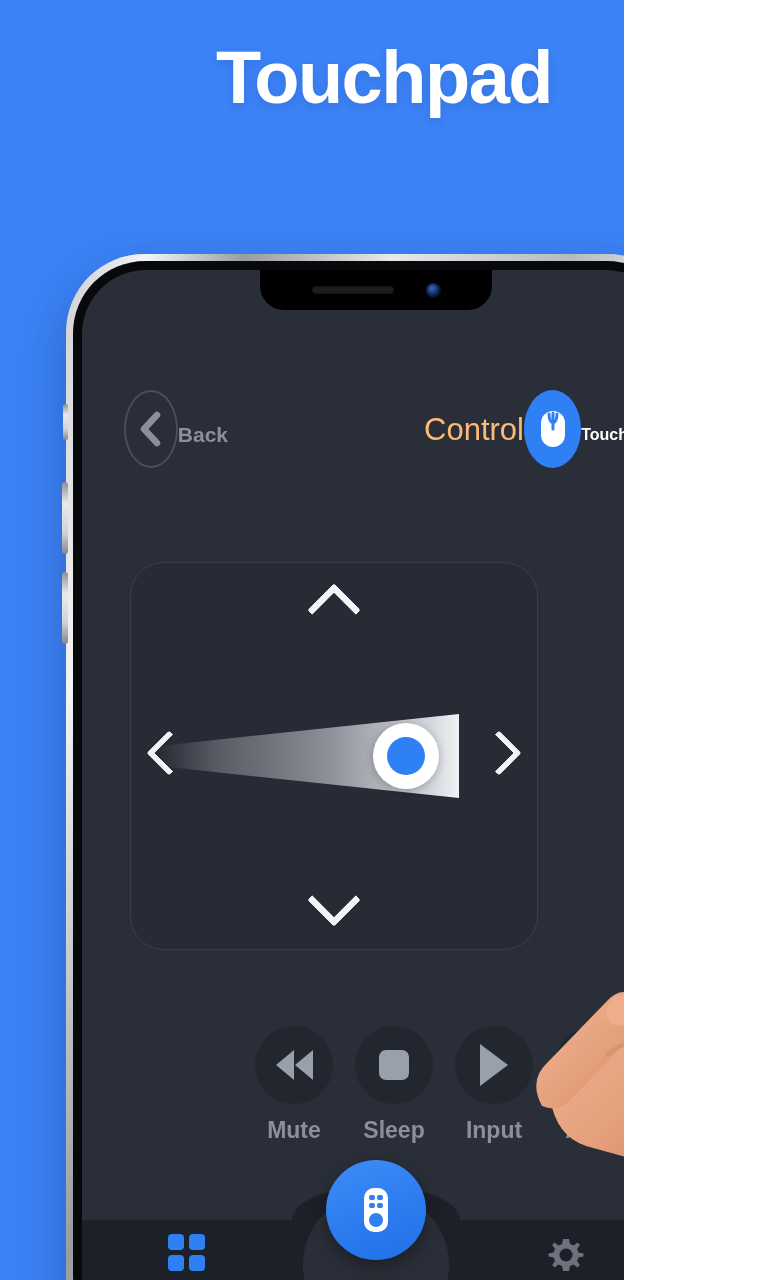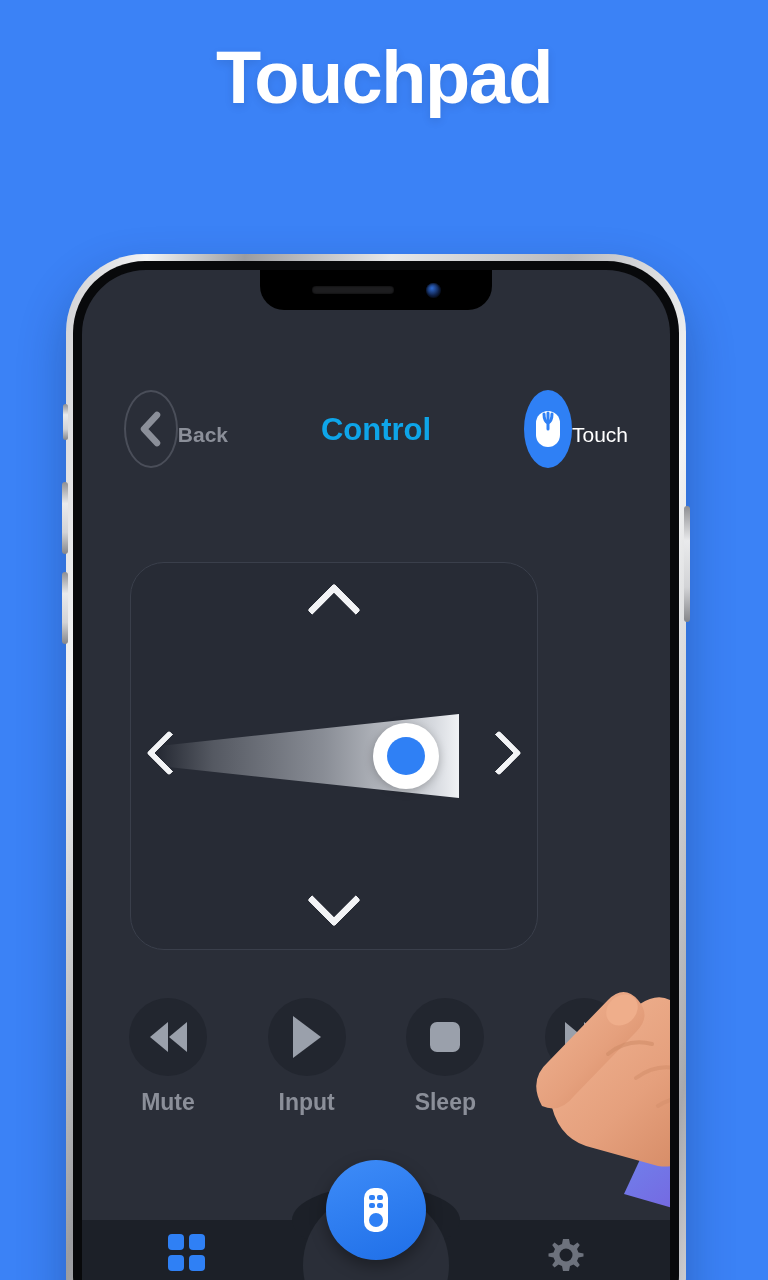--- a/index.html
+++ b/index.html
@@ -6,21 +6,21 @@
 
   html, body {
     width: 768px;
     height: 1280px;
     overflow: hidden;
     font-family: "Liberation Sans", sans-serif;
   }
 
   #app {
     position: relative;
-    width: 768px;
+    width: 624px;
     height: 1280px;
     background: #3B82F6;
     overflow: hidden;
   }
 
   
   .headline {
     position: absolute;
     top: 42px;
     left: 0;
@@ -151,37 +151,37 @@
     display: flex; align-items: center; justify-content: center;
   }
   .back-label {
     margin-top: 11px;
     font-size: 21px;
     color: #8b8f99;
     font-weight: 600;
   }
   .hdr-title {
     flex: 1;
-    text-align: center;
+    text-align: right;
     font-size: 31px;
-    color: #0ea5e9;
-    font-weight: 700;
+    color: #fdba74;
+    font-weight: 400;
     padding-top: 22px;
   }
   .touch-circle {
     width: 78px; height: 78px;
     border-radius: 50%;
     background: #2F80F5;
     display: flex; align-items: center; justify-content: center;
   }
   .touch-label {
     margin-top: 11px;
-    font-size: 21px;
+    font-size: 16px;
     color: #ffffff;
-    font-weight: 400;
+    font-weight: 700;
   }
 
   
   .touchpad {
     position: absolute;
     left: 48px;
     top: 292px;
     width: 408px;
     height: 388px;
     border-radius: 34px;
@@ -233,25 +233,25 @@
     background: #2F80F5;
     display: block;
   }
 
   
   .hand { position: absolute; left: 430px; top: 660px; width: 300px; height: 300px; z-index: 7; pointer-events: none; }
 
   
   .media-row {
     position: absolute;
-    left: 0; top: 728px;
+    left: 0; top: 756px;
     width: 100%;
-    padding: 0 36px;
+    padding: 0 26px;
     display: flex;
-    justify-content: space-between;
+    justify-content: flex-end;
     z-index: 4;
   }
   .media-item { width: 100px; display:flex; flex-direction:column; align-items:center; }
   .media-circle {
     width: 78px; height: 78px;
     border-radius: 50%;
     background: #22262F;
     display:flex; align-items:center; justify-content:center;
   }
   .media-label {
@@ -389,30 +389,30 @@
               <div class="ff">
                   <div class="tri tri-l"></div>
                   <div class="tri tri-l"></div>
                 </div>
             </div>
             <div class="media-label">Mute</div>
           </div>
 
           <div class="media-item">
             <div class="media-circle">
-              <div class="tri tri-play"></div>
-            </div>
-            <div class="media-label">Input</div>
+              <div class="sq"></div>
+            </div>
+            <div class="media-label">Sleep</div>
           </div>
 
           <div class="media-item">
             <div class="media-circle">
-              <div class="sq"></div>
-            </div>
-            <div class="media-label">Sleep</div>
+              <div class="tri tri-play"></div>
+            </div>
+            <div class="media-label">Input</div>
           </div>
 
           <div class="media-item">
             <div class="media-circle">
               <div class="ff">
                   <div class="tri tri-r"></div>
                   <div class="tri tri-r"></div>
                 </div>
             </div>
             <div class="media-label">Apps</div>

